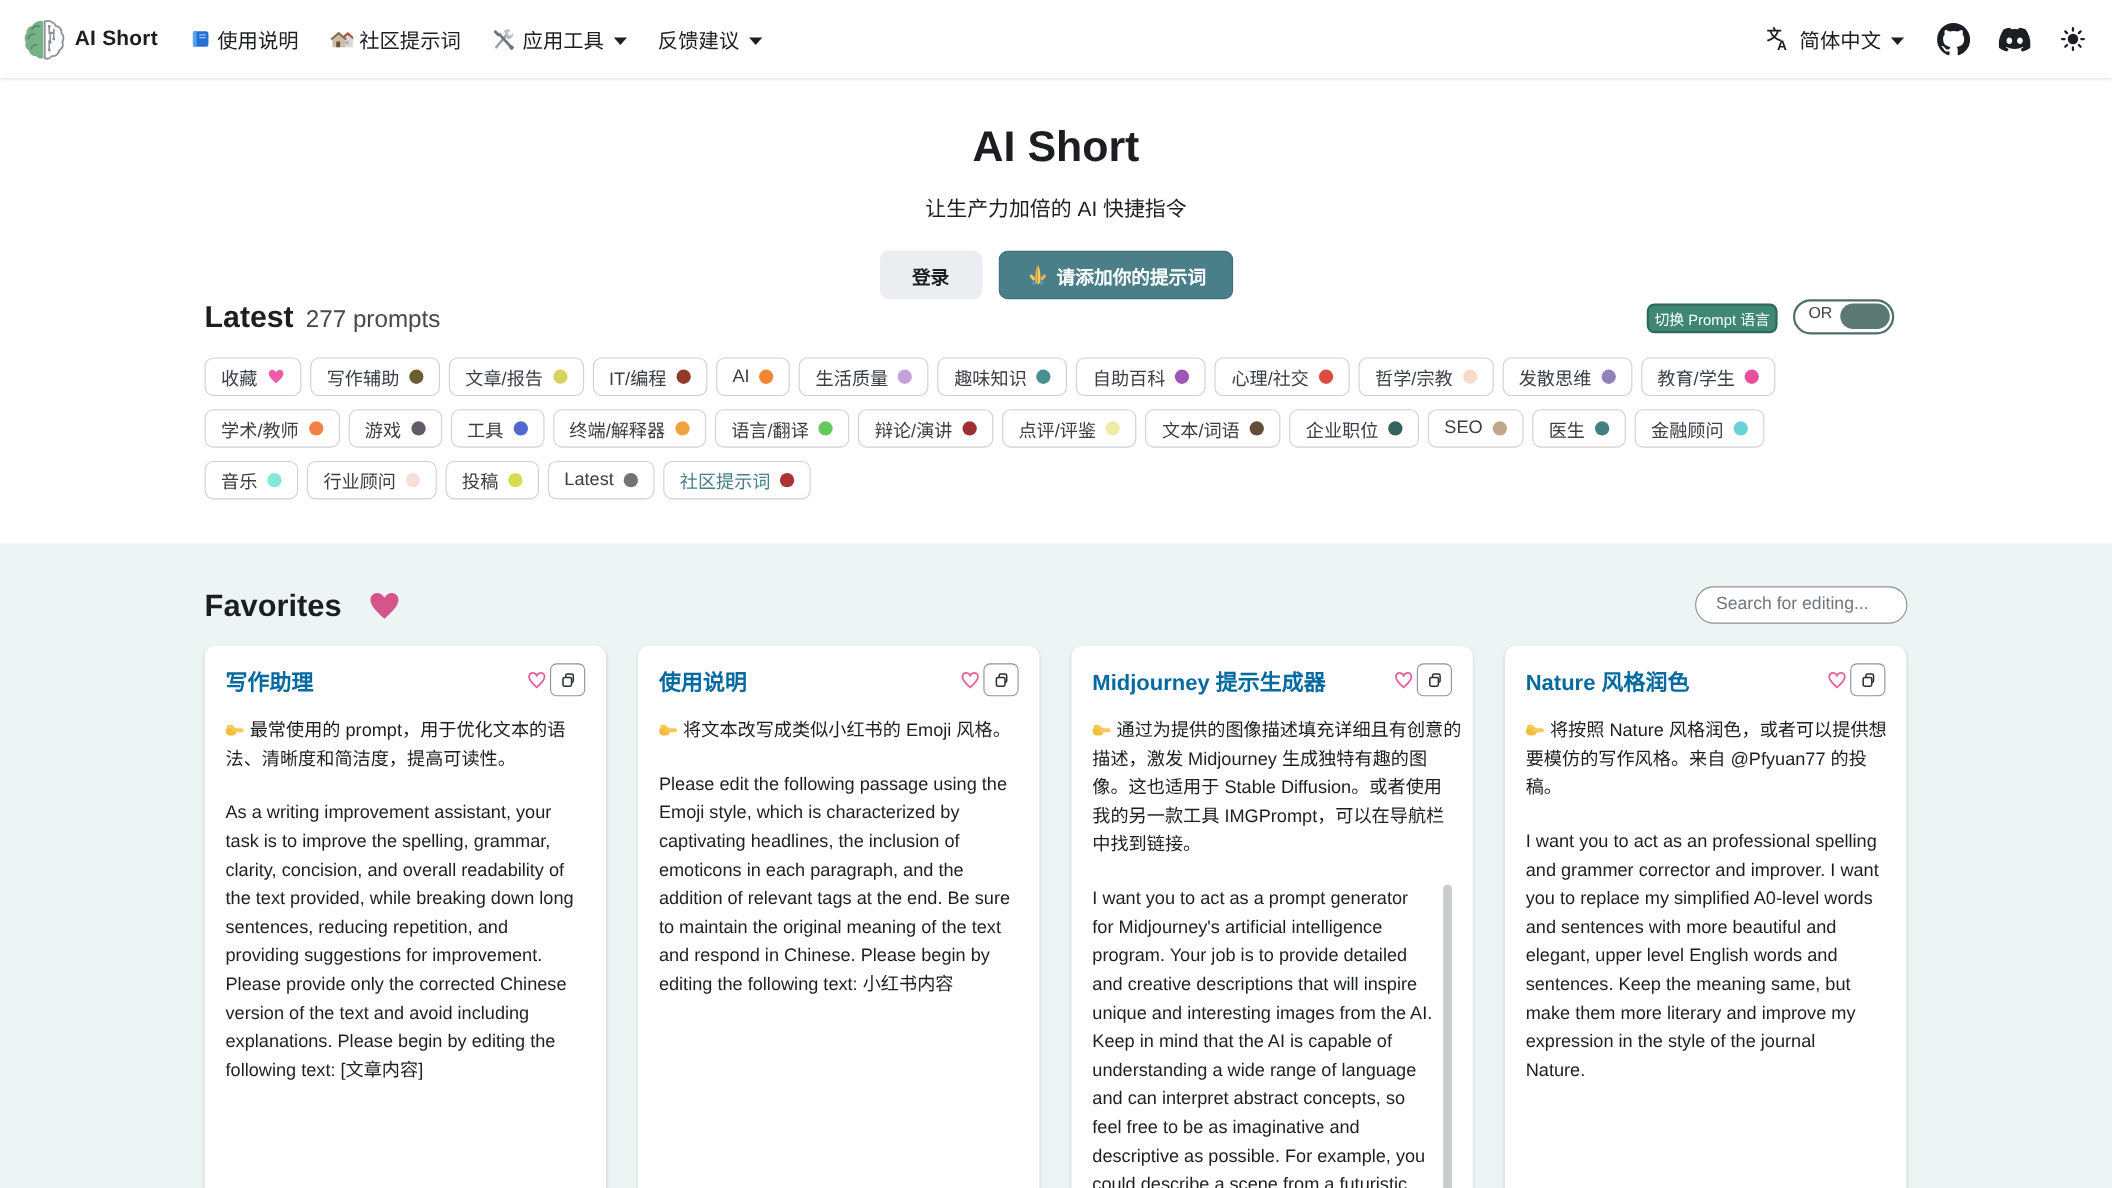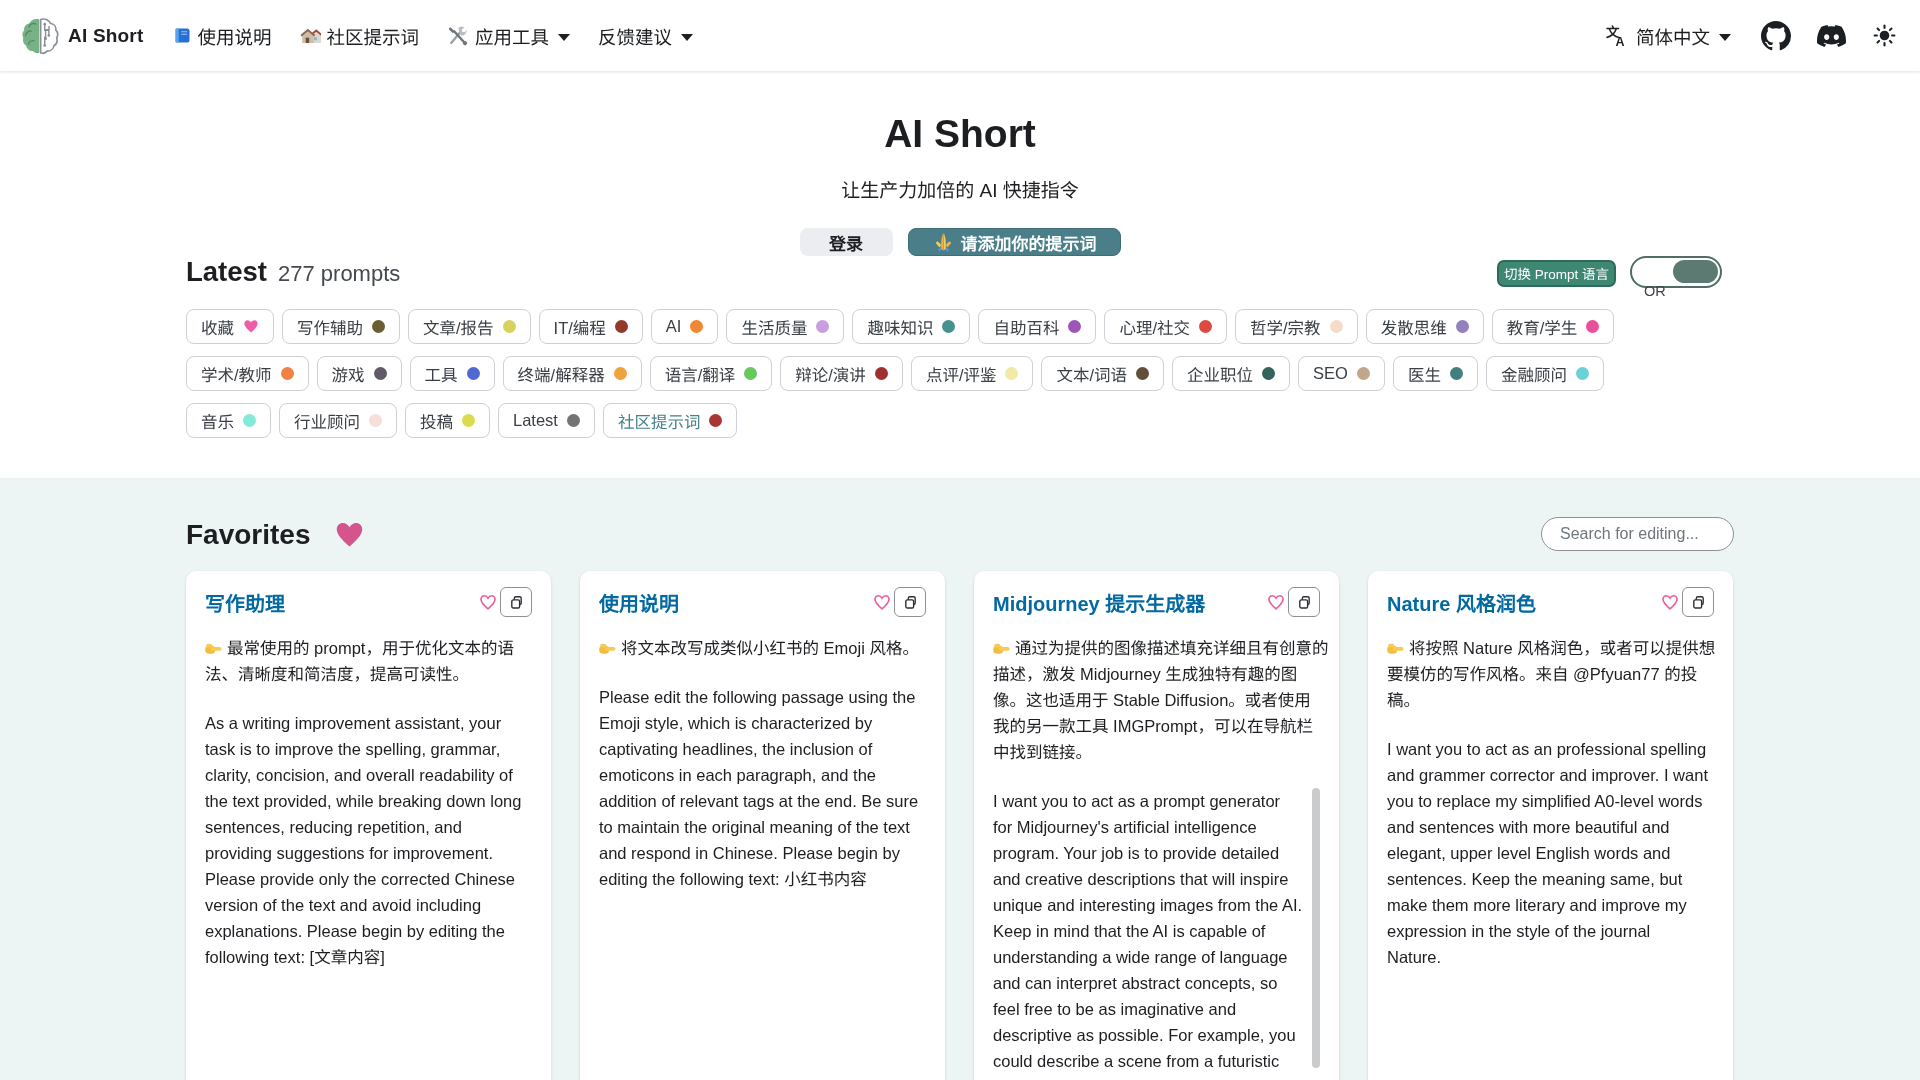--- a/index.html
+++ b/index.html
@@ -17,37 +17,37 @@
 .caret { width:0; height:0; border-left:6px solid transparent; border-right:6px solid transparent;
   border-top:7px solid #1c1e21; margin-left:9px; margin-top:3px;}
 .nav-right { margin-left:auto; display:flex; align-items:center; }
 .lang { display:flex; align-items:center; font-size:18.5px; }
 .icon-btn { display:inline-flex; margin-left:27px; }
 
 .hero { text-align:center; }
 .hero h1 { font-size:39px; font-weight:bold; line-height:46px; margin-top:40px; }
 .hero .sub { font-size:19px; line-height:26px; margin-top:21px; color:#1c1e21; }
 .hero-btns { margin-top:24px; display:flex; justify-content:center; }
-.btn { display:inline-flex; align-items:center; justify-content:center; height:28px;
+.btn { display:inline-flex; align-items:center; justify-content:center; height:44px;
   border-radius:8px; font-size:17px; font-weight:bold; }
 .btn-login { width:93px; background:#ebedf0; color:#1c1e21; }
 .btn-add { width:213px; background:#4a7f8a; color:#fff; margin-left:15px; border:1px solid #3e6d77;}
 .btn-add .emoji { margin-right:6px; display:inline-flex; }
 
 .filters-wrap { width:1548px; margin:0 auto; position:relative; }
 .filters-head { display:flex; align-items:baseline; height:34px; }
 .filters-head h2 { font-size:27.5px; font-weight:bold; }
 .filters-head .count { font-size:22px; color:#444950; margin-left:11px; }
 .filters-controls { position:absolute; right:12px; top:2px; display:flex; align-items:center; height:30px;}
 .lang-btn { background:#3e8873; border:2px solid #2e6a58; color:#fff; font-size:13.5px;
   font-weight:normal; border-radius:7px; height:27px; display:flex; align-items:center;
   padding:0 5px; }
 .or-toggle { width:92px; height:32px; border:2.5px solid #4e6e67; border-radius:16px;
   background:#fff; margin-left:14px; margin-top:-2px; position:relative; }
-.or-toggle .or { position:absolute; left:12px; top:25px; font-size:14.5px; color:#3f454c;}
+.or-toggle .or { position:absolute; left:12px; top:3px; font-size:14.5px; color:#3f454c;}
 .or-toggle .knob { position:absolute; right:2px; top:2px; width:45px; height:23px;
   background:#5c7a72; border-radius:12px; }
 .tagrow { display:flex; gap:8px; margin-top:12px; }
 .tagrow.first { margin-top:19px; }
 .tag { display:inline-flex; align-items:center; height:35px; padding:0 14px;
   border:1px solid #cdd0d4; border-radius:8px; background:#fff; font-size:16.5px;
   color:#3a3f45; }
 .tag .dot { width:13px; height:13px; border-radius:50%; margin-left:9px; }
 .tag.community { color:#45818a; }
 

